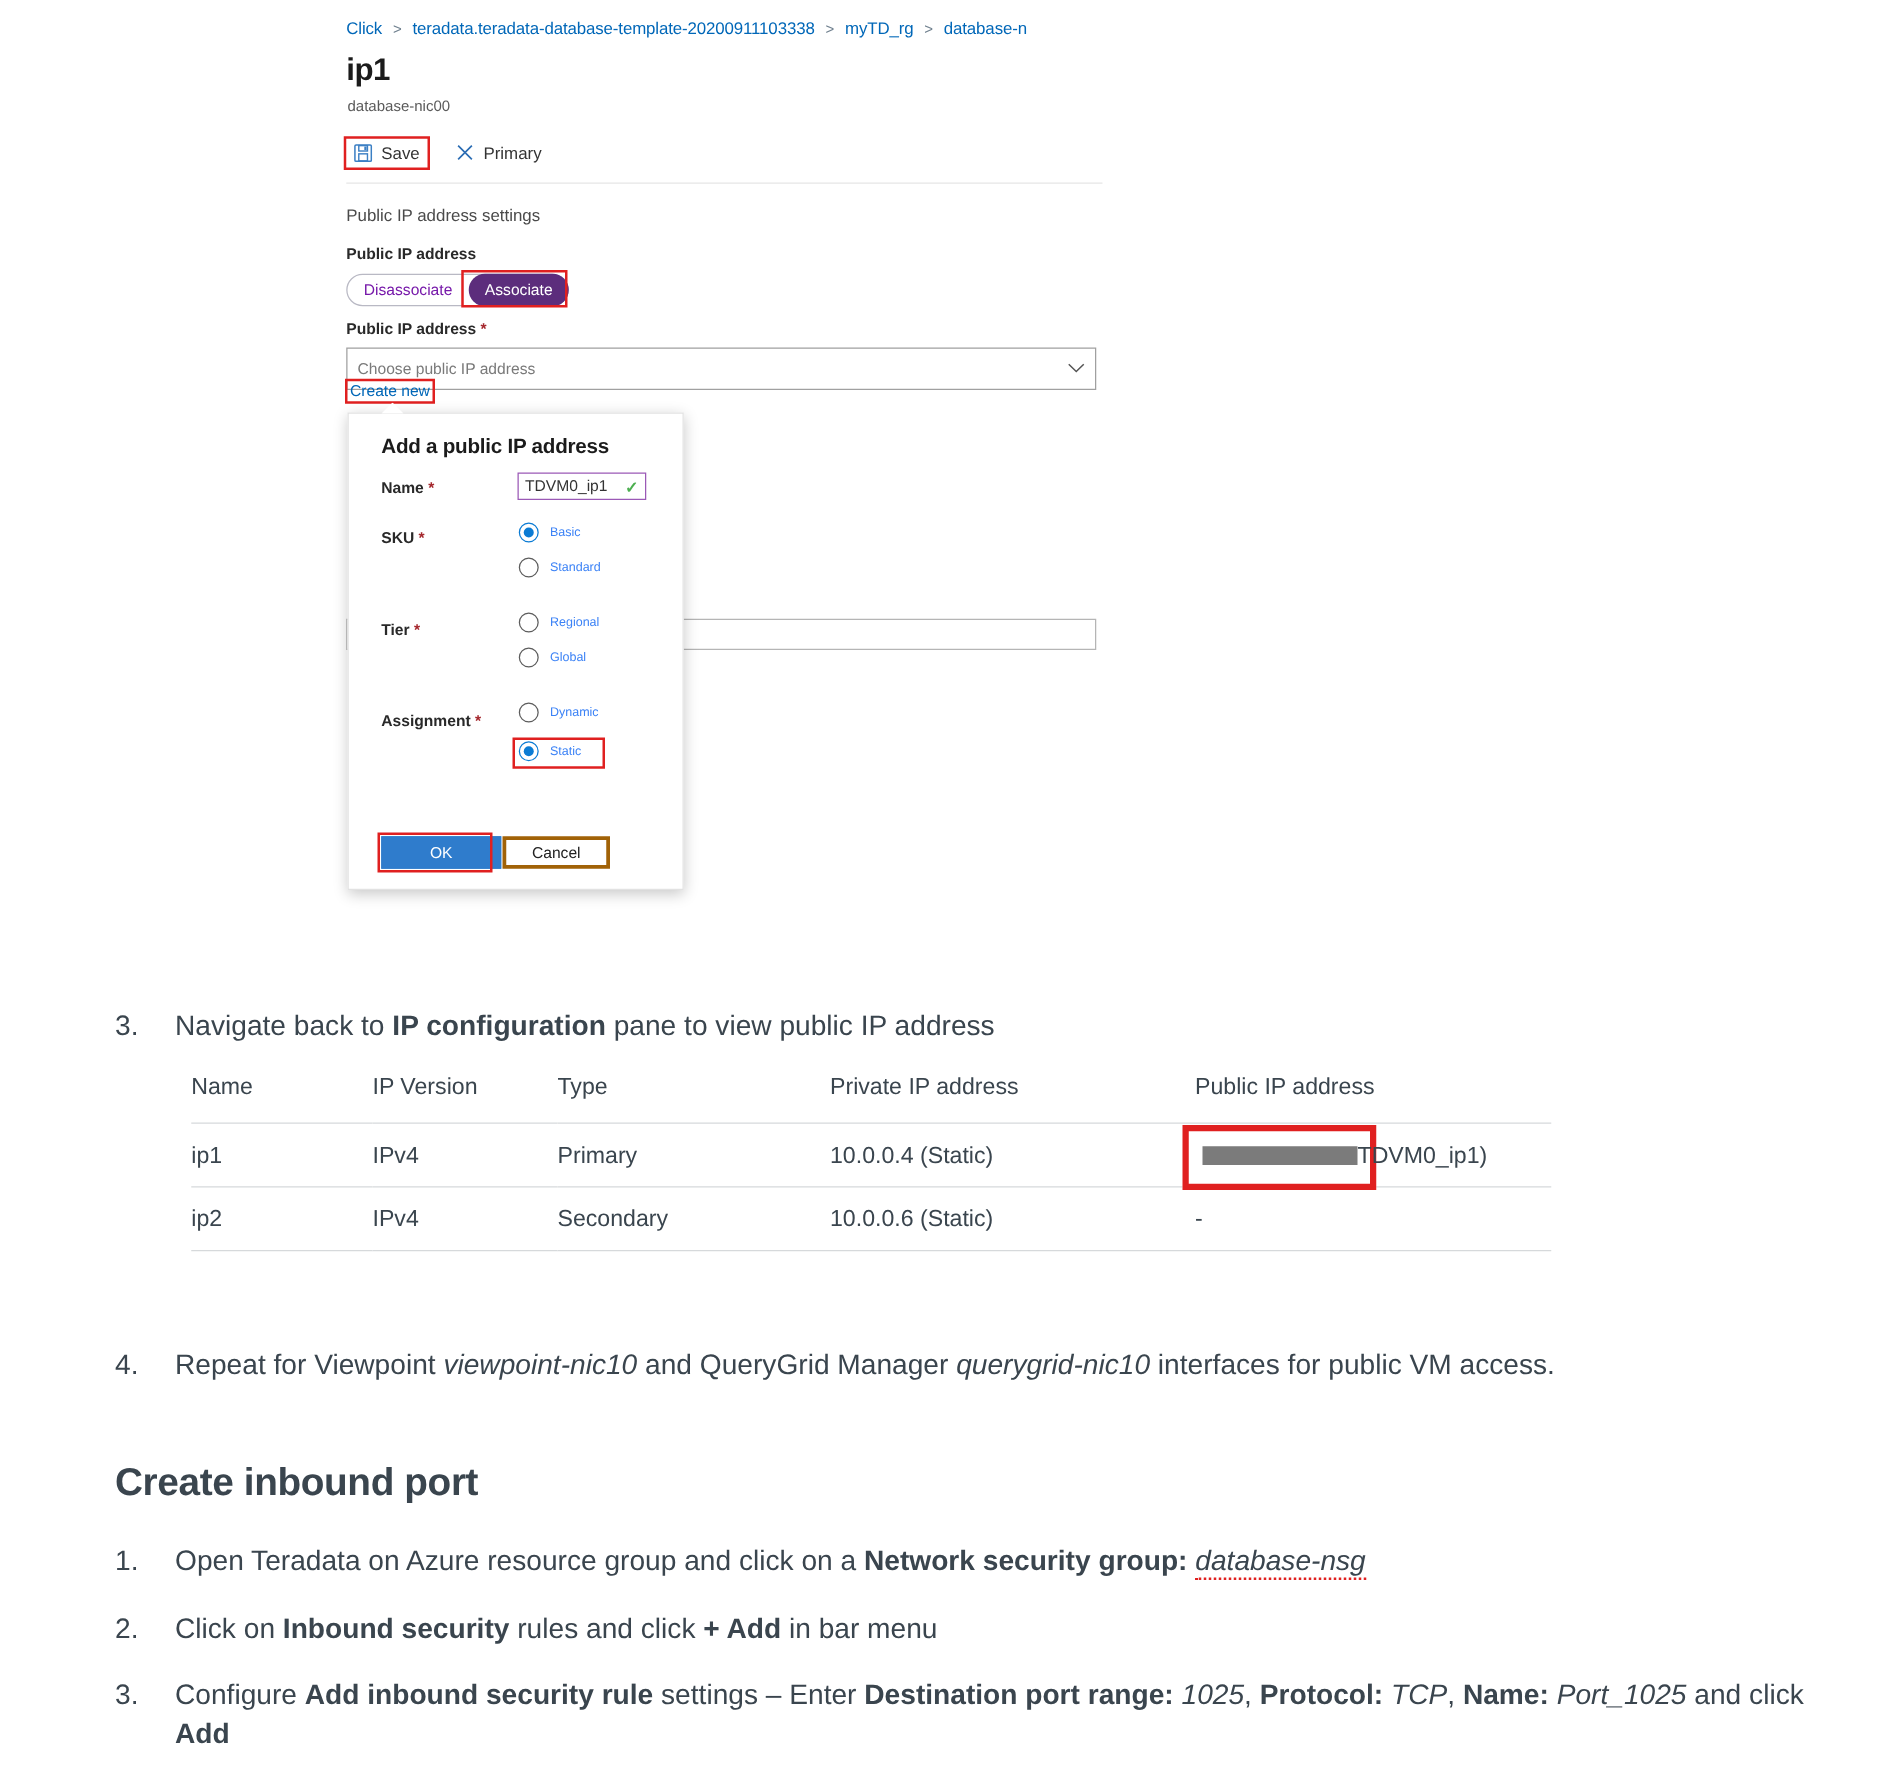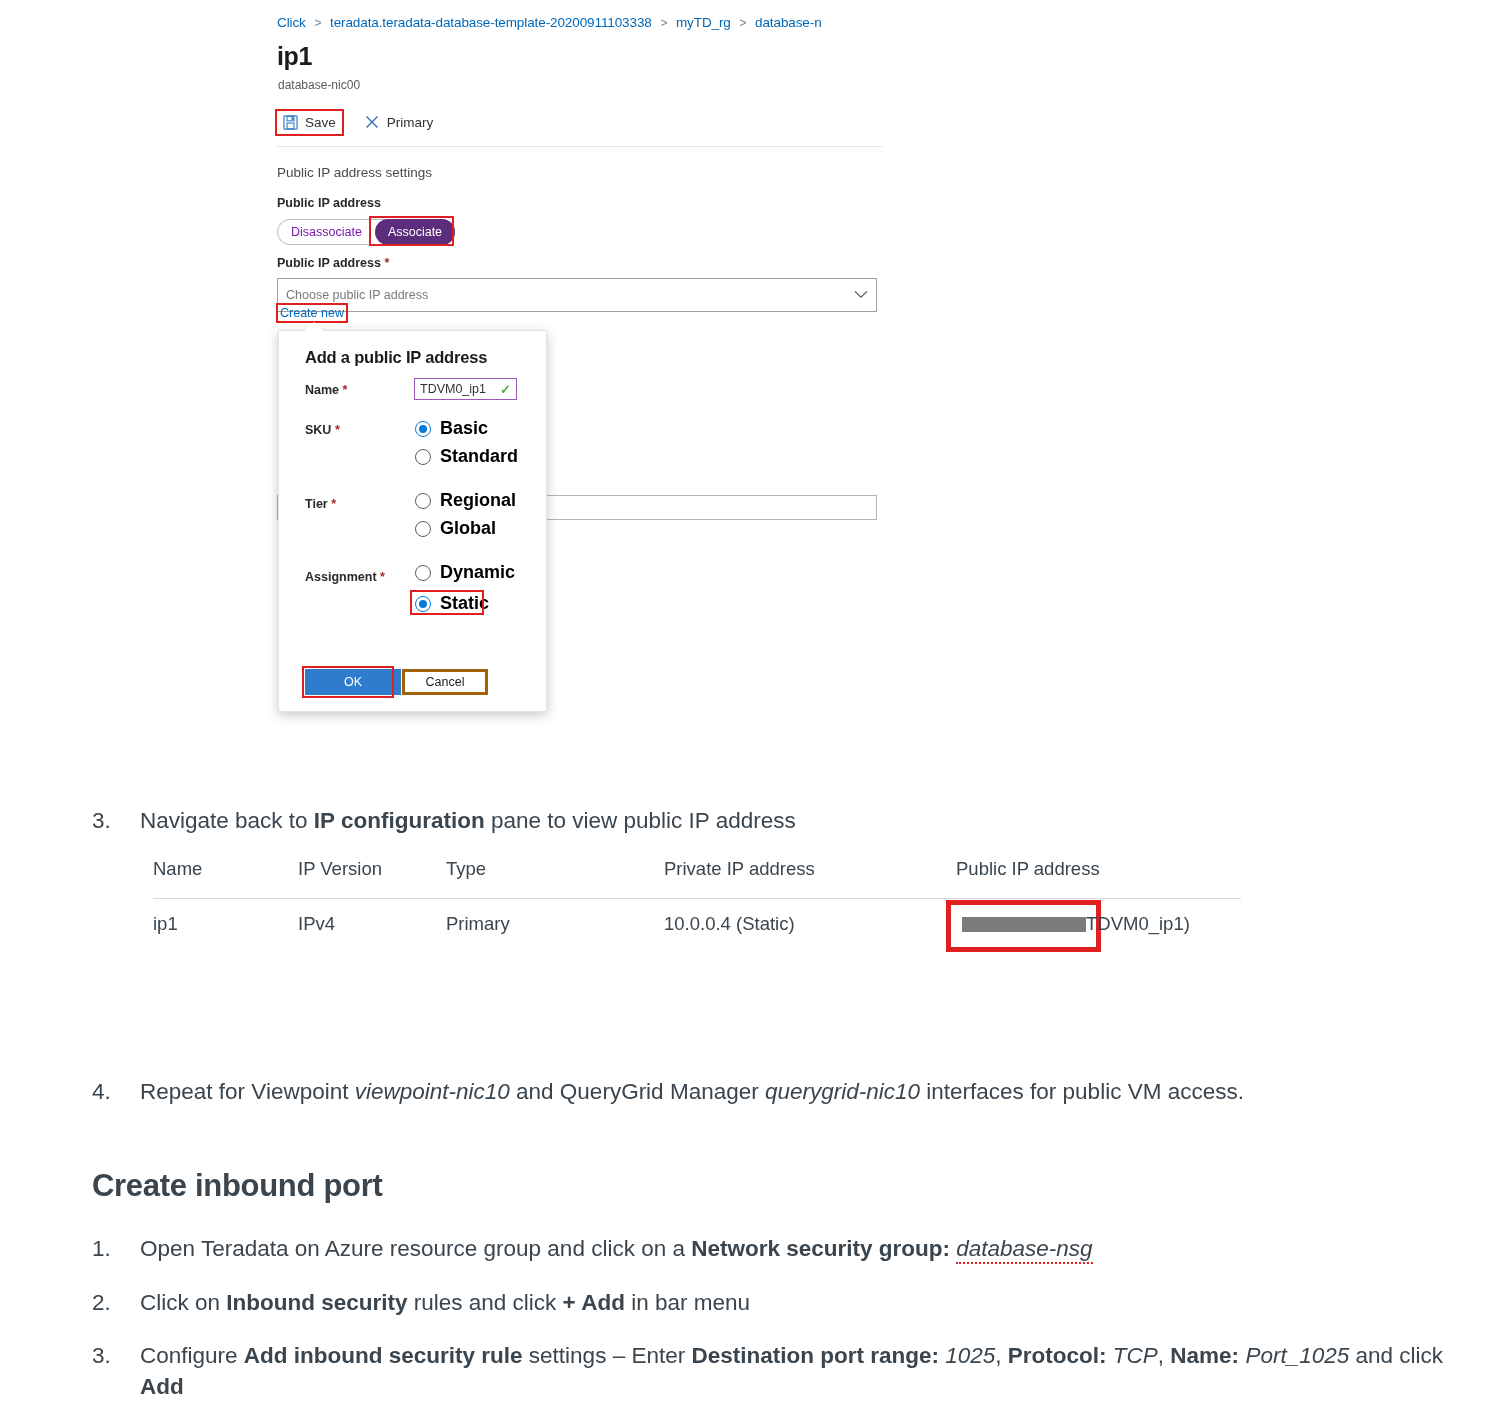--- a/index.html
+++ b/index.html
@@ -272,21 +272,21 @@
   }
   .radio.checked::after {
     content: "";
     position: absolute;
     left: 50%; top: 50%;
     transform: translate(-50%,-50%);
     width: 8px; height: 8px;
     border-radius: 50%;
     background: #0a7bd4;
   }
-  .radio-label { font-size: 18px; color: #000000; font-weight: bold; }
+  .radio-label { font-size: 10px; color: #3b82f6; }
 
   .static-hl {
     position: absolute;
     left: 131px;
     top: 259px;
     width: 74px;
     height: 25px;
     border: 2.5px solid #e02020;
     box-sizing: border-box;
     pointer-events: none;
@@ -574,20 +574,27 @@
       </tr>
     </thead>
     <tbody>
       <tr>
         <td>ip1</td>
         <td>IPv4</td>
         <td>Primary</td>
         <td>10.0.0.4 (Static)</td>
         <td></td>
       </tr>
+      <tr class="last">
+        <td>ip2</td>
+        <td>IPv4</td>
+        <td>Secondary</td>
+        <td>10.0.0.6 (Static)</td>
+        <td>-</td>
+      </tr>
     </tbody>
   </table>
 </div>
 <div class="pub-hl"></div>
 <div class="pub-hl-content">
   <span class="redacted-bar"></span><span>TDVM0_ip1)</span>
 </div>
 
 <div class="doc-item" style="left:92px; top:1076px;">
   <span class="doc-num">4.</span>

